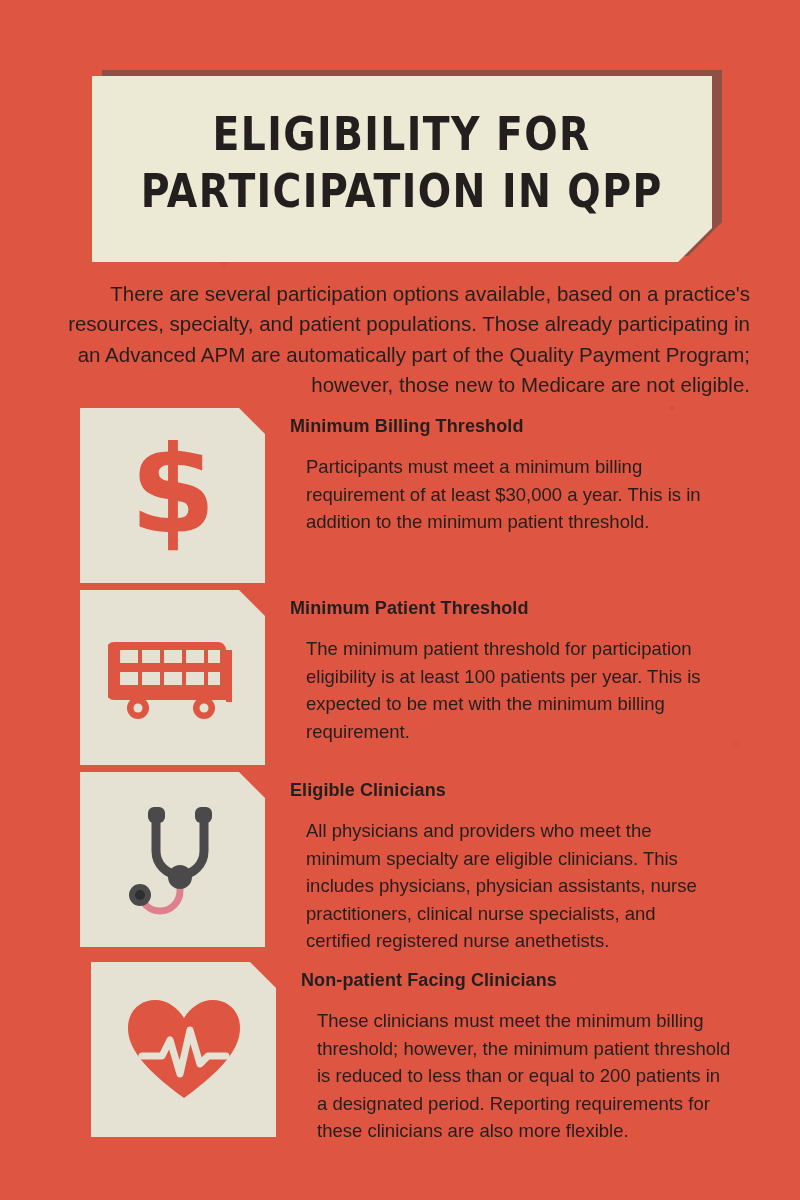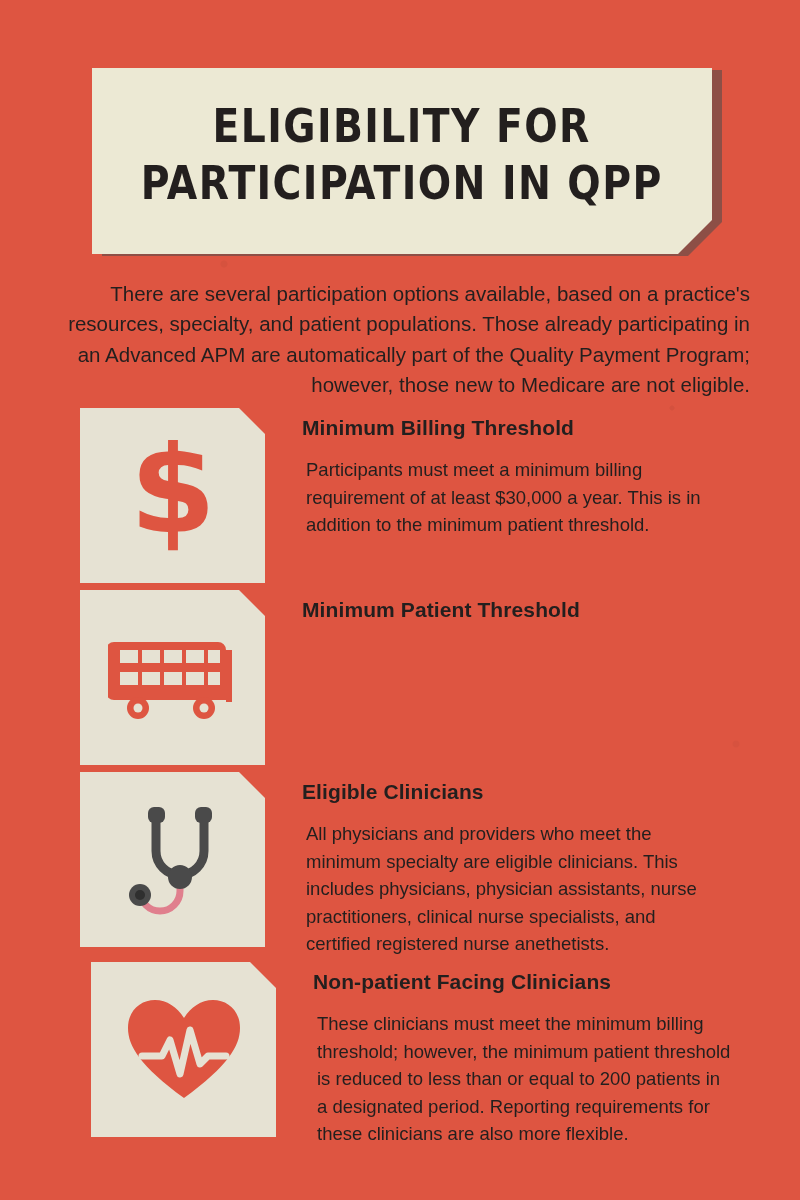--- a/index.html
+++ b/index.html
@@ -45,21 +45,21 @@
     top: 10px;
     width: 620px;
     height: 186px;
     background: #4a4a4a;
     opacity: 0.55;
     clip-path: polygon(0 0, 100% 0, 100% calc(100% - 34px), calc(100% - 34px) 100%, 0 100%);
   }
   .banner {
     position: absolute;
     left: 0;
-    top: 8px;
+    top: 16px;
     width: 620px;
     height: 186px;
     background: #ece9d4;
     clip-path: polygon(0 0, 100% 0, 100% calc(100% - 34px), calc(100% - 34px) 100%, 0 100%);
     display: flex;
     align-items: center;
     justify-content: center;
   }
   .banner-title {
     font-family: "DejaVu Sans Condensed", "Liberation Sans Narrow", "Liberation Sans", sans-serif;
@@ -105,25 +105,25 @@
     clip-path: polygon(0 0, calc(100% - 26px) 0, 100% 26px, 100% 100%, 0 100%);
     display: flex;
     align-items: center;
     justify-content: center;
   }
   .item-body {
     padding-left: 25px;
     padding-top: 8px;
   }
   .item-head {
-    font-size: 21px;
+    font-size: 18px;
     font-weight: bold;
     color: #231f1e;
     letter-spacing: 0.1px;
-    margin: 0 0 6px 12px;
+    margin: 0 0 6px 0;
   }
   .item-text {
     font-size: 18.5px;
     line-height: 1.49;
     color: #231f1e;
     font-weight: 500;
     margin: 16px;
   }
 
   #item-1 { top: 408px; }
@@ -196,20 +196,21 @@
           <rect x="34" y="44" width="18" height="13"></rect>
           <rect x="56" y="44" width="18" height="13"></rect>
           <rect x="78" y="44" width="18" height="13"></rect>
           <rect x="100" y="44" width="12" height="13"></rect>
         </g>
       </svg>
     </span>
   </div>
   <div class="item-body">
     <h2 class="item-head">Minimum Patient Threshold</h2>
+    <p class="item-text">The minimum patient threshold for participation eligibility is at least 100 patients per year.  This is expected to be met with the minimum billing requirement.</p>
   </div>
 </div>
 
 <div class="item" id="item-3">
   <div class="icon-card">
     <span>
       <svg class="icon-svg" width="126" height="126" viewBox="0 0 126 126" aria-hidden="true">
 
         <path d="M46 18 v36 a24 24 0 0 0 48 0 v-36" fill="none" stroke="#4a4a4a" stroke-width="9" stroke-linecap="round"></path>
 

